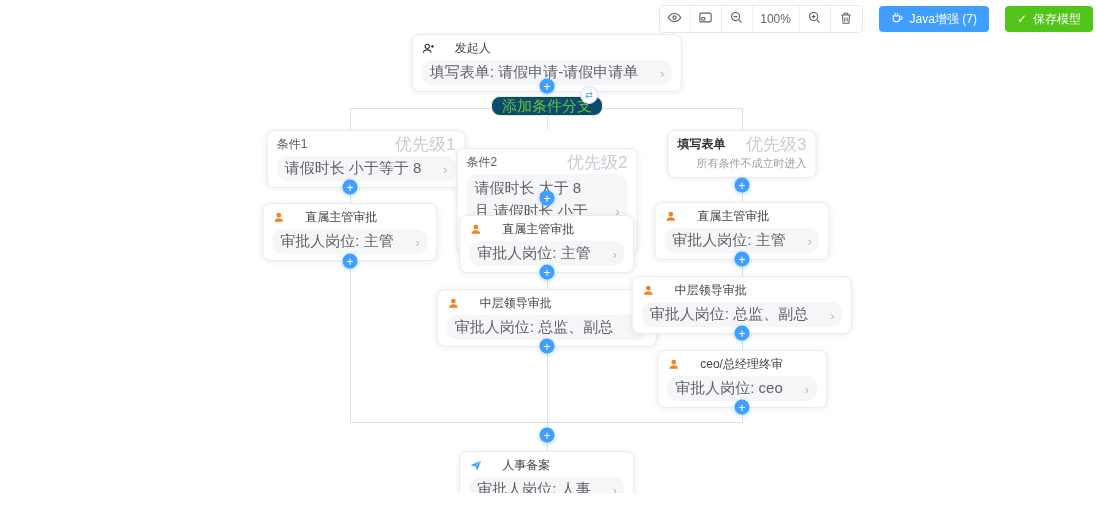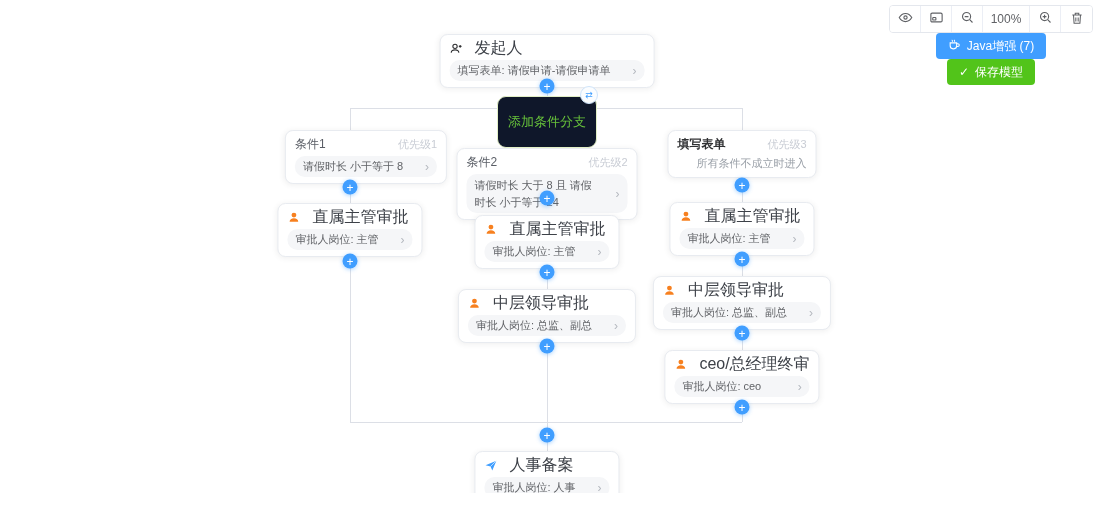--- a/index.html
+++ b/index.html
@@ -8,21 +8,21 @@
   
   .hdr{position:relative;height:28px;display:flex;align-items:center;padding:0 14px;
        border-bottom:1px solid #f3f3f3;box-sizing:border-box;}
   .title{font-size:14px;font-weight:bold;color:#262626;}
   .hdr-icons{position:absolute;right:10px;top:0;height:28px;display:flex;align-items:center;gap:10px;}
   .hicon{width:16px;height:16px;display:flex;align-items:center;justify-content:center;cursor:pointer;}
   .close-x{font-size:15px;color:#909399;line-height:1;}
   
   .canvas{position:relative;width:1098px;height:493px;background:#fff;overflow:hidden;}
   
-  .toolbar{position:absolute;right:5px;top:5px;display:flex;align-items:center;gap:0;z-index:6;flex-direction:column;}
+  .toolbar{position:absolute;right:5px;top:5px;display:flex;align-items:center;gap:16px;z-index:6;}
   .tb-group{display:flex;align-items:stretch;height:26px;background:#fff;border:1px solid #e4e7ed;border-radius:4px;overflow:hidden;}
   .tb-btn{display:flex;align-items:center;justify-content:center;width:31px;background:#fff;border:none;
           border-right:1px solid #ebeef5;cursor:pointer;padding:0;}
   .tb-btn:last-child{border-right:none;}
   .tb-zoom{display:flex;align-items:center;justify-content:center;width:46px;font-size:12px;color:#606266;
            border-right:1px solid #ebeef5;}
   .btn-java{display:flex;align-items:center;gap:6px;height:26px;padding:0 12px;background:#409eff;color:#fff;
             border:none;border-radius:4px;font-size:12px;cursor:pointer;font-family:inherit;}
   .btn-save{display:flex;align-items:center;gap:6px;height:26px;padding:0 12px;background:#52c41a;color:#fff;
             border:none;border-radius:4px;font-size:12px;cursor:pointer;font-family:inherit;}
@@ -30,35 +30,35 @@
   
   .vline{position:absolute;width:1px;background:#dcdfe6;z-index:0;}
   .hline{position:absolute;height:1px;background:#dcdfe6;z-index:0;}
   
   .plus{position:absolute;width:15px;height:15px;border-radius:50%;background:#409eff;color:#fff;z-index:3;
         display:flex;align-items:center;justify-content:center;transform:translate(-50%,-50%);cursor:pointer;
         box-shadow:0 1px 4px rgba(64,158,255,.45);}
   .plus:after{content:"+";font-size:12px;line-height:1;}
   
   .branch-pill{position:absolute;transform:translateX(-50%);height:18px;display:flex;align-items:center;
-        padding:16px 10px;background:#0f172a;border:1px solid #e2efc6;border-radius:9px;color:#67c23a;
-        font-size:13px;z-index:3;cursor:pointer;white-space:nowrap;}
+        padding:0 10px;background:#0c4a6e;border:1px solid #e2efc6;border-radius:9px;color:#67c23a;
+        font-size:15px;z-index:3;cursor:pointer;white-space:nowrap;}
   .swap-btn{position:absolute;width:16px;height:16px;border-radius:50%;border:1px solid #cfe4fa;background:#fbfdff;
         color:#409eff;font-size:9px;display:flex;align-items:center;justify-content:center;z-index:3;cursor:pointer;}
   
   .node{position:absolute;background:#fff;border:1px solid #e8ebf0;border-radius:8px;padding:6px 9px;
         box-shadow:0 1px 6px rgba(0,0,0,.07);z-index:2;transform:translateX(-50%);white-space:nowrap;
         box-sizing:border-box;cursor:pointer;}
-  .node-hd{display:flex;align-items:center;gap:12px;height:14px;font-size:16px;color:#3d4148;}
+  .node-hd{display:flex;align-items:center;gap:20px;height:14px;font-size:12px;color:#3d4148;}
   .cond-hd{display:flex;align-items:center;justify-content:space-between;gap:14px;height:14px;font-size:12px;}
   .cond-title{color:#5a5e66;}
   .cond-title.strong{color:#303133;font-weight:bold;}
-  .cond-pri{color:#c8ccd4;font-size:11px;}
+  .cond-pri{color:#c8ccd4;font-size:17px;}
   .pill{margin-top:5px;display:flex;align-items:center;justify-content:space-between;gap:22px;background:#f5f6f8;
-        border-radius:10px;padding:3px 8px;font-size:11px;color:#606266;cursor:pointer;}
+        border-radius:10px;padding:3px 8px;font-size:15px;color:#606266;cursor:pointer;}
   .pill-plain{margin-top:5px;font-size:11px;color:#9aa0a8;margin-left:19px;}
   .chev:after{content:"›";color:#b4b8bf;font-size:12px;line-height:1;}
   .nicon{display:flex;align-items:center;}
   .wrap2{white-space:normal;width:146px;line-height:1.5;}
 </style>
 </head>
 <body>
 
 <div class="app">
 

